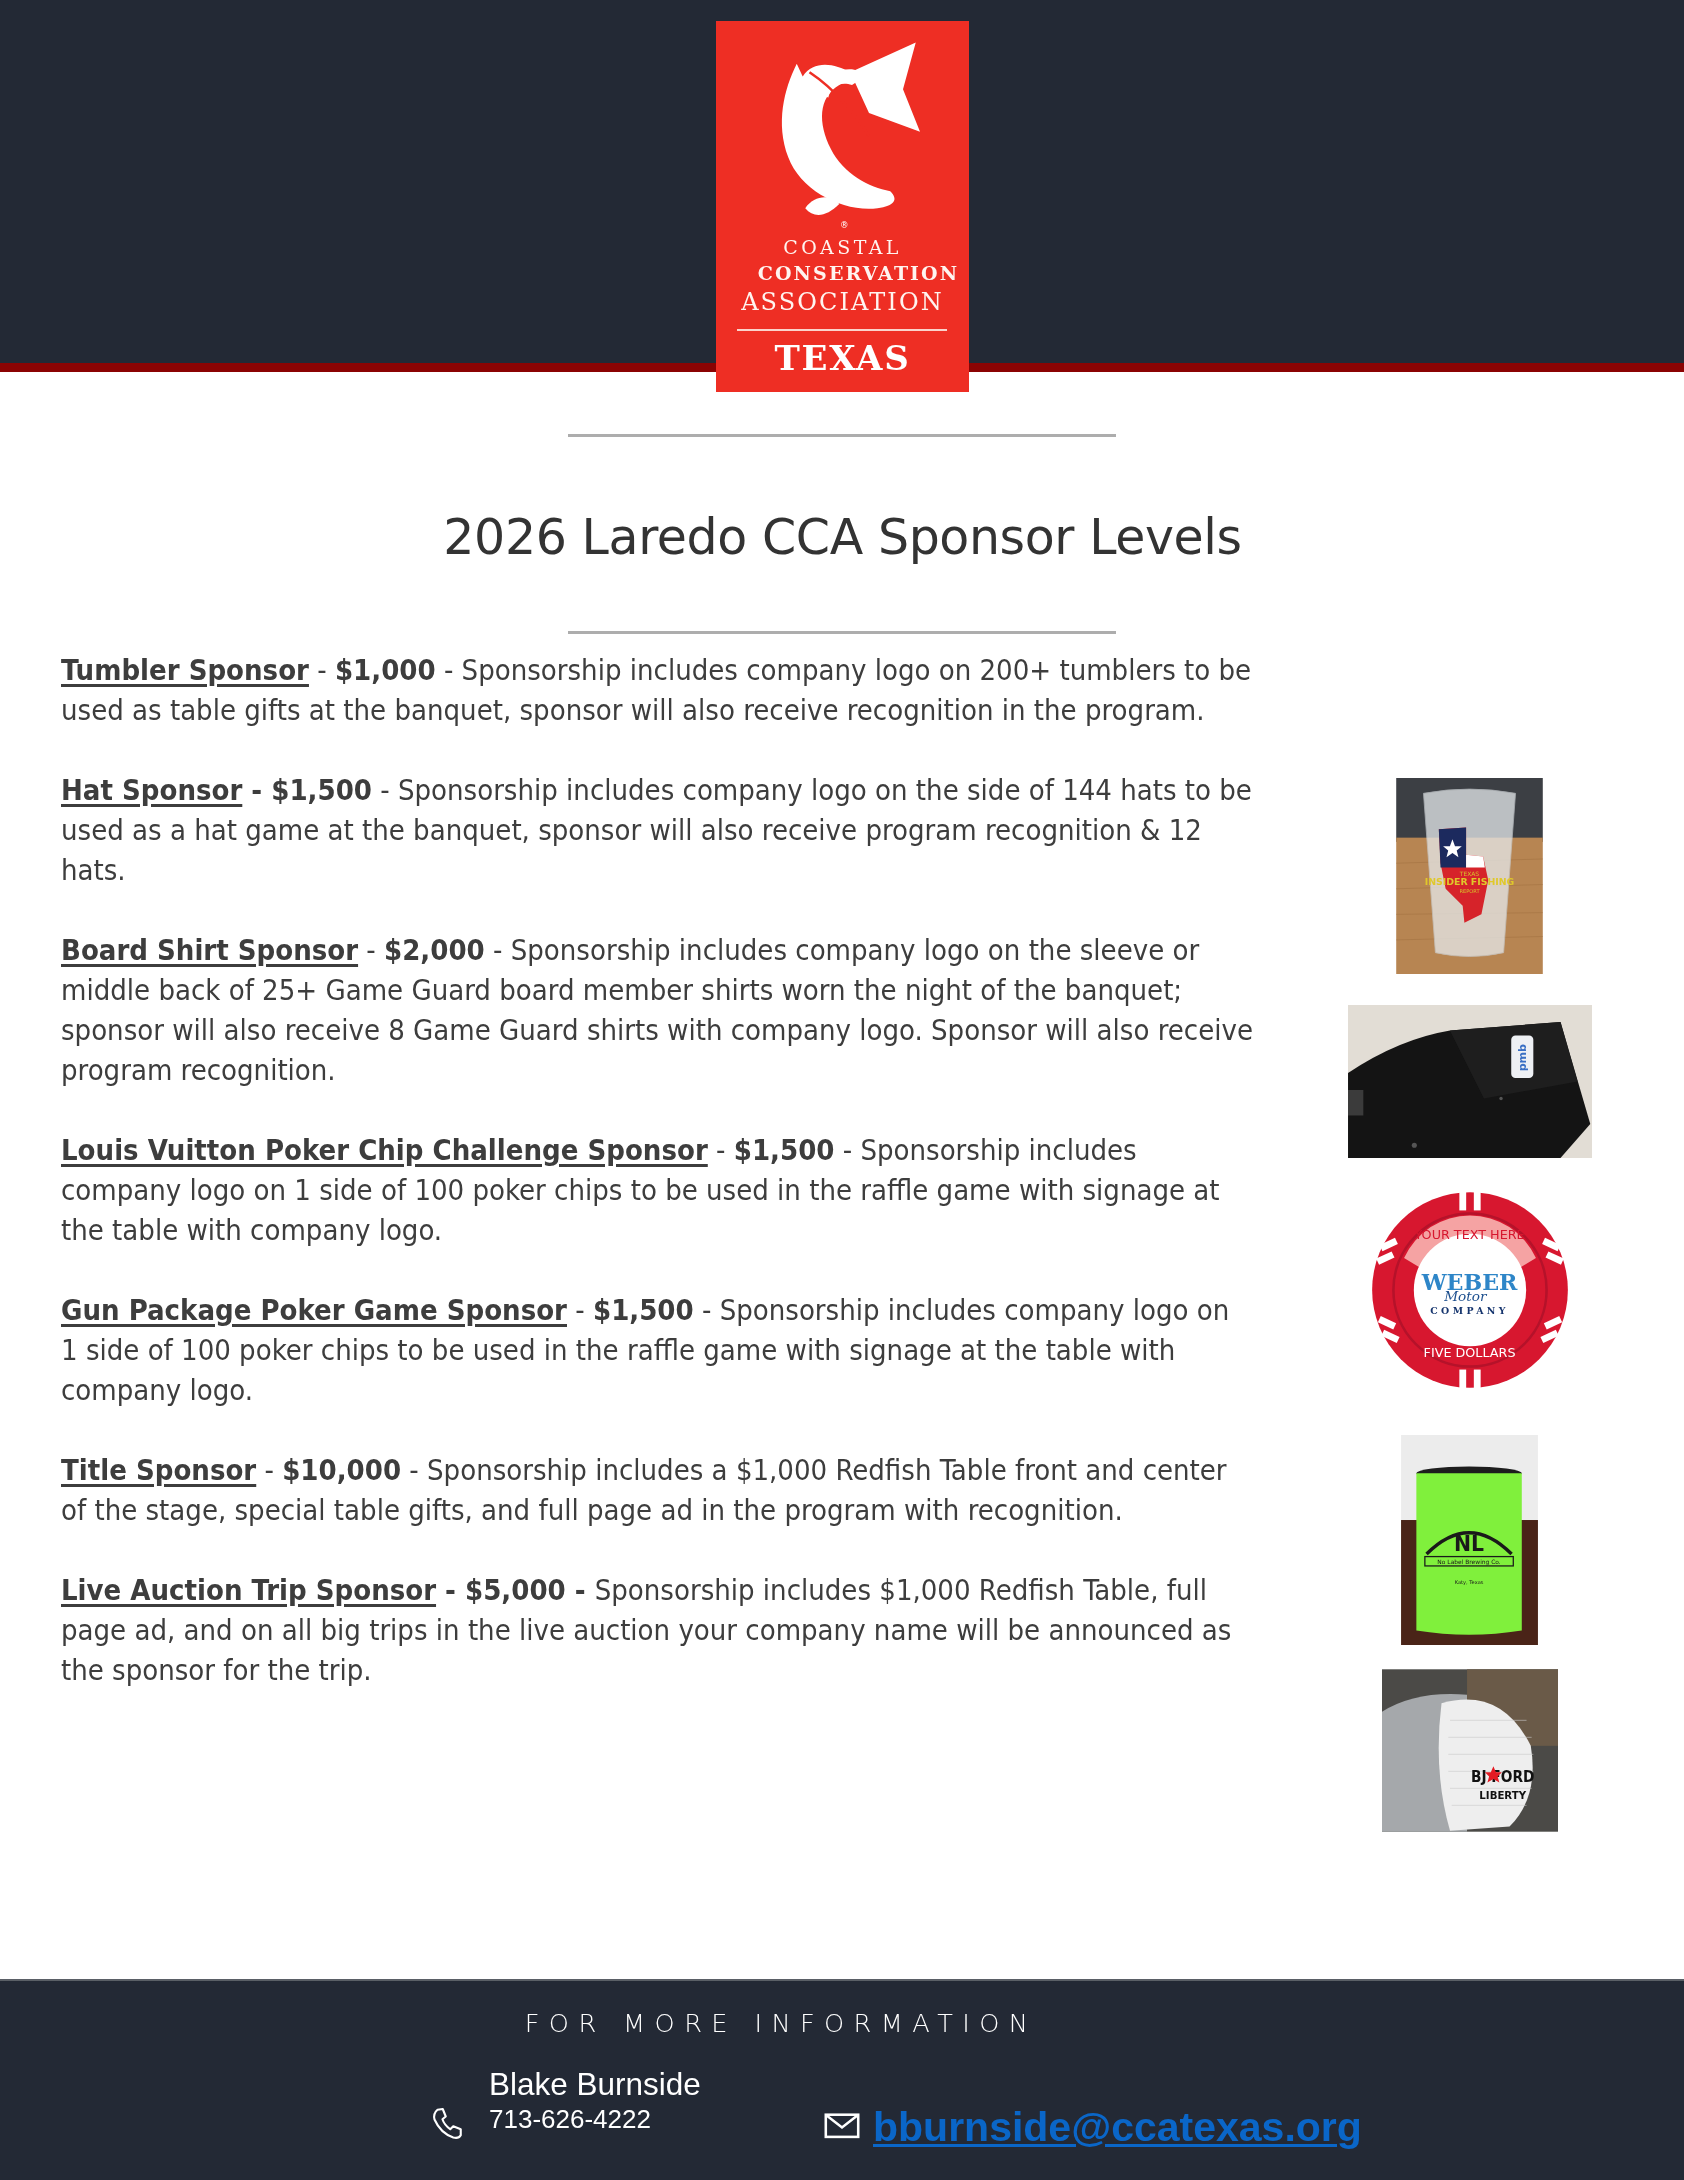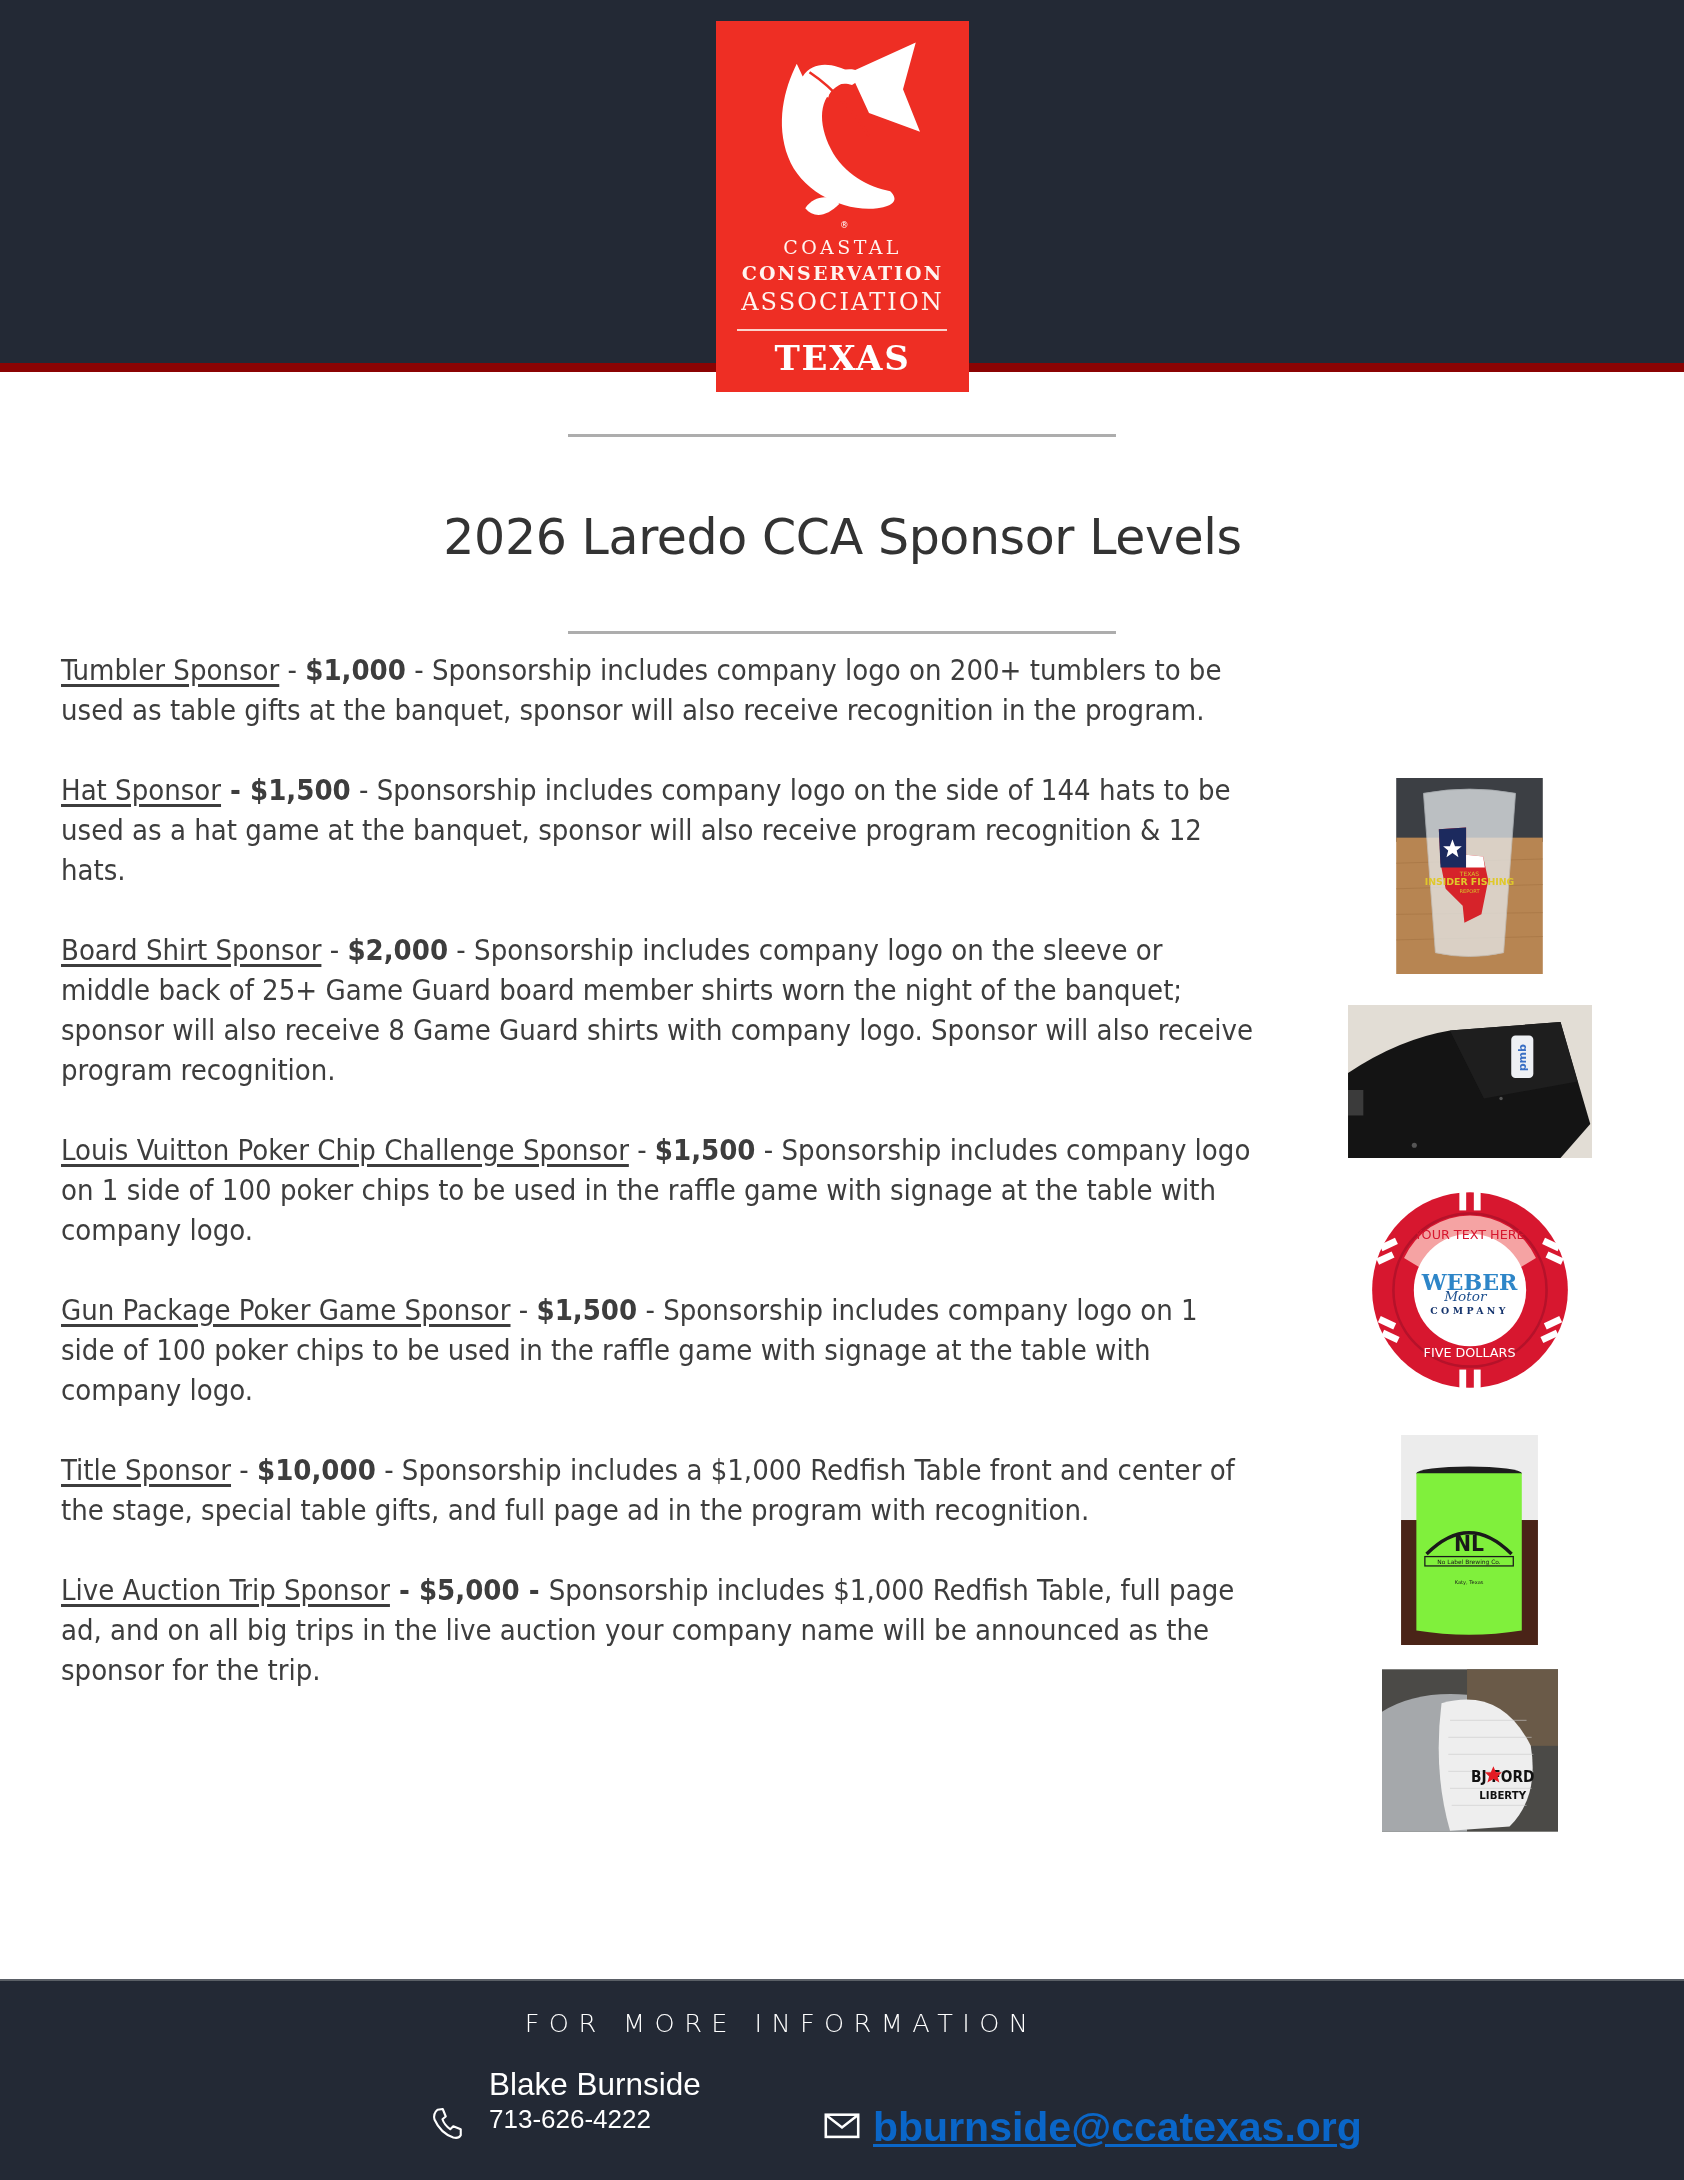--- a/index.html
+++ b/index.html
@@ -19,21 +19,21 @@
   .logo {
     position: absolute; left: 716px; top: 21px; width: 253px; height: 371px;
     background: #ee2e24;
   }
   .logo svg.fish { position: absolute; left: 34px; top: 17px; }
   .logo .l1, .logo .l2, .logo .l3 {
     position: absolute; left: 0; width: 253px; text-align: center;
     color: #fff4f0; font-family: "DejaVu Serif", serif; white-space: nowrap;
   }
   .logo .l1 { top: 215px; font-size: 19px; letter-spacing: 3.4px; }
-  .logo .l2 { top: 241px; font-size: 19px; letter-spacing: 2.1px; font-weight: bold; }
+  .logo .l2 { top: 241px; font-size: 19px; letter-spacing: 2.1px; font-weight: bold; margin-left: 16px; }
   .logo .l3 { top: 267px; font-size: 24px; letter-spacing: 2.1px; }
   .logo .rule {
     position: absolute; left: 21px; top: 308px; width: 210px; height: 1.7px; background: #fbd2cc;
   }
   .logo .texas {
     position: absolute; left: 0; top: 317px; width: 253px; text-align: center;
     color: #ffffff; font-family: "DejaVu Serif", serif; font-weight: bold;
     font-size: 34px; letter-spacing: 1.7px;
   }
   .rule-gray {
@@ -43,21 +43,21 @@
     position: absolute; left: 0; top: 509px; width: 1685px; text-align: center;
     font-size: 49px; color: #333333; font-family: "DejaVu Sans", sans-serif;
     letter-spacing: -0.4px;
   }
   .sponsors {
     position: absolute; left: 61px; top: 650px; width: 1193px;
     color: #3d3d3d; font-size: 29px; line-height: 40px;
     font-family: "DejaVu Sans Condensed", "DejaVu Sans", sans-serif;
   }
   .sponsor { margin: 0 0 40px 0; }
-  .sponsor .name { font-weight: normal; text-decoration: underline; text-decoration-thickness: 2.6px; text-underline-offset: 4.3px; }
+  .sponsor .name { font-weight: bold; text-decoration: underline; text-decoration-thickness: 2.6px; text-underline-offset: 4.3px; }
   .sponsor .price { font-weight: bold; }
   .sponsor .sep { }
   .thumb { position: absolute; overflow: hidden; }
   .footer {
     position: absolute; left: 0; top: 1979px; width: 1685px; height: 202px;
     background: #232935; border-top: 2.6px solid #5a5f66;
   }
   .footer .more {
     position: absolute; left: 0; top: 27px; width: 1562px; text-align: center;
     color: #ffffff; font-size: 25.6px; letter-spacing: 9.4px;

